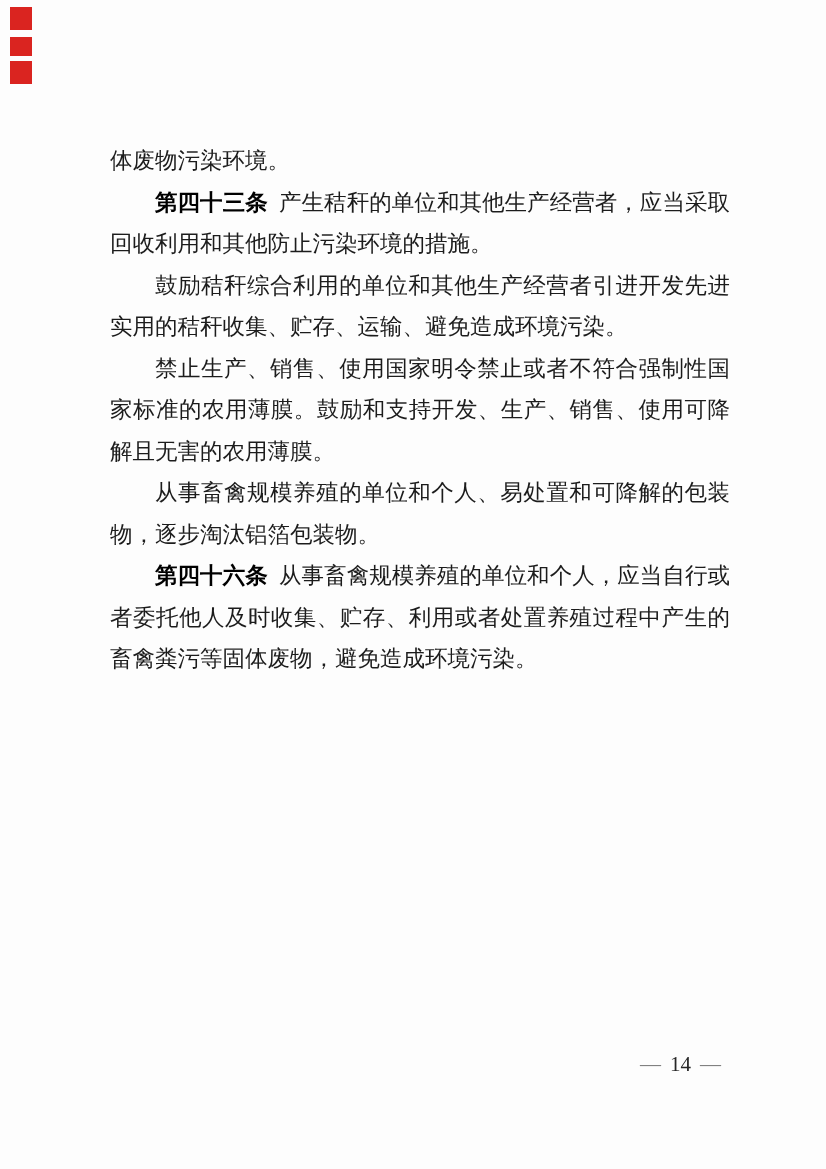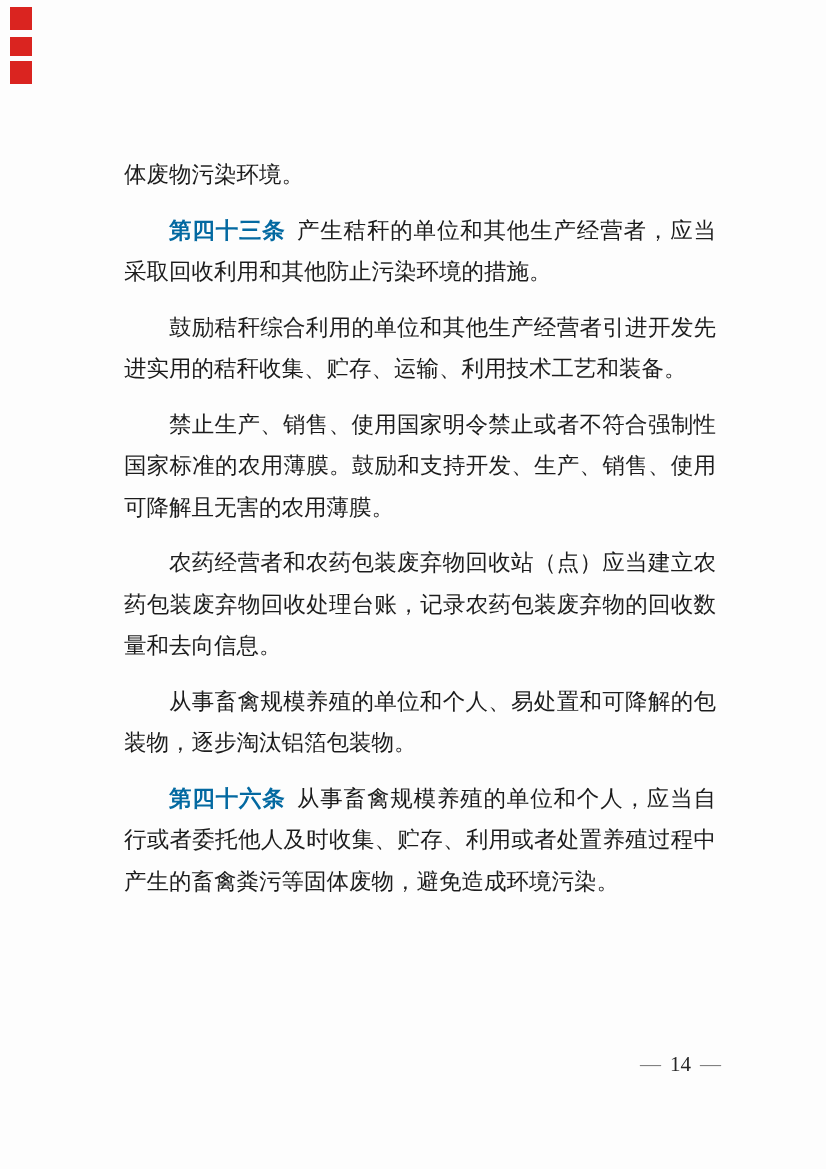--- a/index.html
+++ b/index.html
@@ -30,30 +30,30 @@
   .body-text {
     position: absolute;
     left: 110px;
     top: 140px;
     width: 620px;
     font-size: 22.5px;
     line-height: 41.5px;
     letter-spacing: 0;
   }
   .para {
-    margin: 14px;
+    margin: 0;
     text-align: justify;
     text-justify: inter-character;
   }
   .para.indent { text-indent: 45px; }
   .art {
     font-family: "Liberation Sans", sans-serif;
     font-weight: 700;
     margin-right: 0.5em;
-    color: #0369a1;
+    color: #000000;
   }
   .footer {
     position: absolute;
     top: 1049px;
     right: 96px;
     font-size: 21px;
     line-height: 30px;
     color: #222;
     white-space: nowrap;
     text-align: right;
@@ -76,27 +76,26 @@
   <div class="red-mark m1"></div>
   <div class="red-mark m2"></div>
   <div class="red-mark m3"></div>
 
   <div class="body-text">
 
     <p class="para"><span>体废物污染环境。</span></p>
 
     <p class="para indent"><span class="art">第四十三条</span><span>产生秸秆的单位和其他生产经营者，应当采取回收利用和其他防止污染环境的措施。</span></p>
 
-    <p class="para indent"><span>鼓励秸秆综合利用的单位和其他生产经营者引进开发先进实用的秸秆收集、贮存、运输、利用技术工艺和装备。</span></p>
+    <p class="para indent"><span>鼓励秸秆综合利用的单位和其他生产经营者引进开发先进实用的秸秆收集、贮存、运输、避免造成环境污染。</span></p>
 
 
     <p class="para indent"><span>禁止生产、销售、使用国家明令禁止或者不符合强制性国家标准的农用薄膜。鼓励和支持开发、生产、销售、使用可降解且无害的农用薄膜。</span></p>
 
 
-    <p class="para indent"><span>农药经营者和农药包装废弃物回收站（点）应当建立农药包装废弃物回收处理台账，记录农药包装废弃物的回收数量和去向信息。</span></p>
 
     <p class="para indent"><span>从事畜禽规模养殖的单位和个人、易处置和可降解的包装物，逐步淘汰铝箔包装物。</span></p>
 
     <p class="para indent"><span class="art">第四十六条</span><span>从事畜禽规模养殖的单位和个人，应当自行或者委托他人及时收集、贮存、利用或者处置养殖过程中产生的畜禽粪污等固体废物，避免造成环境污染。</span></p>
 
   </div>
 
   <div class="footer"><span class="dash">—</span><span class="num">14</span><span class="dash">—</span></div>
 
 </div>

